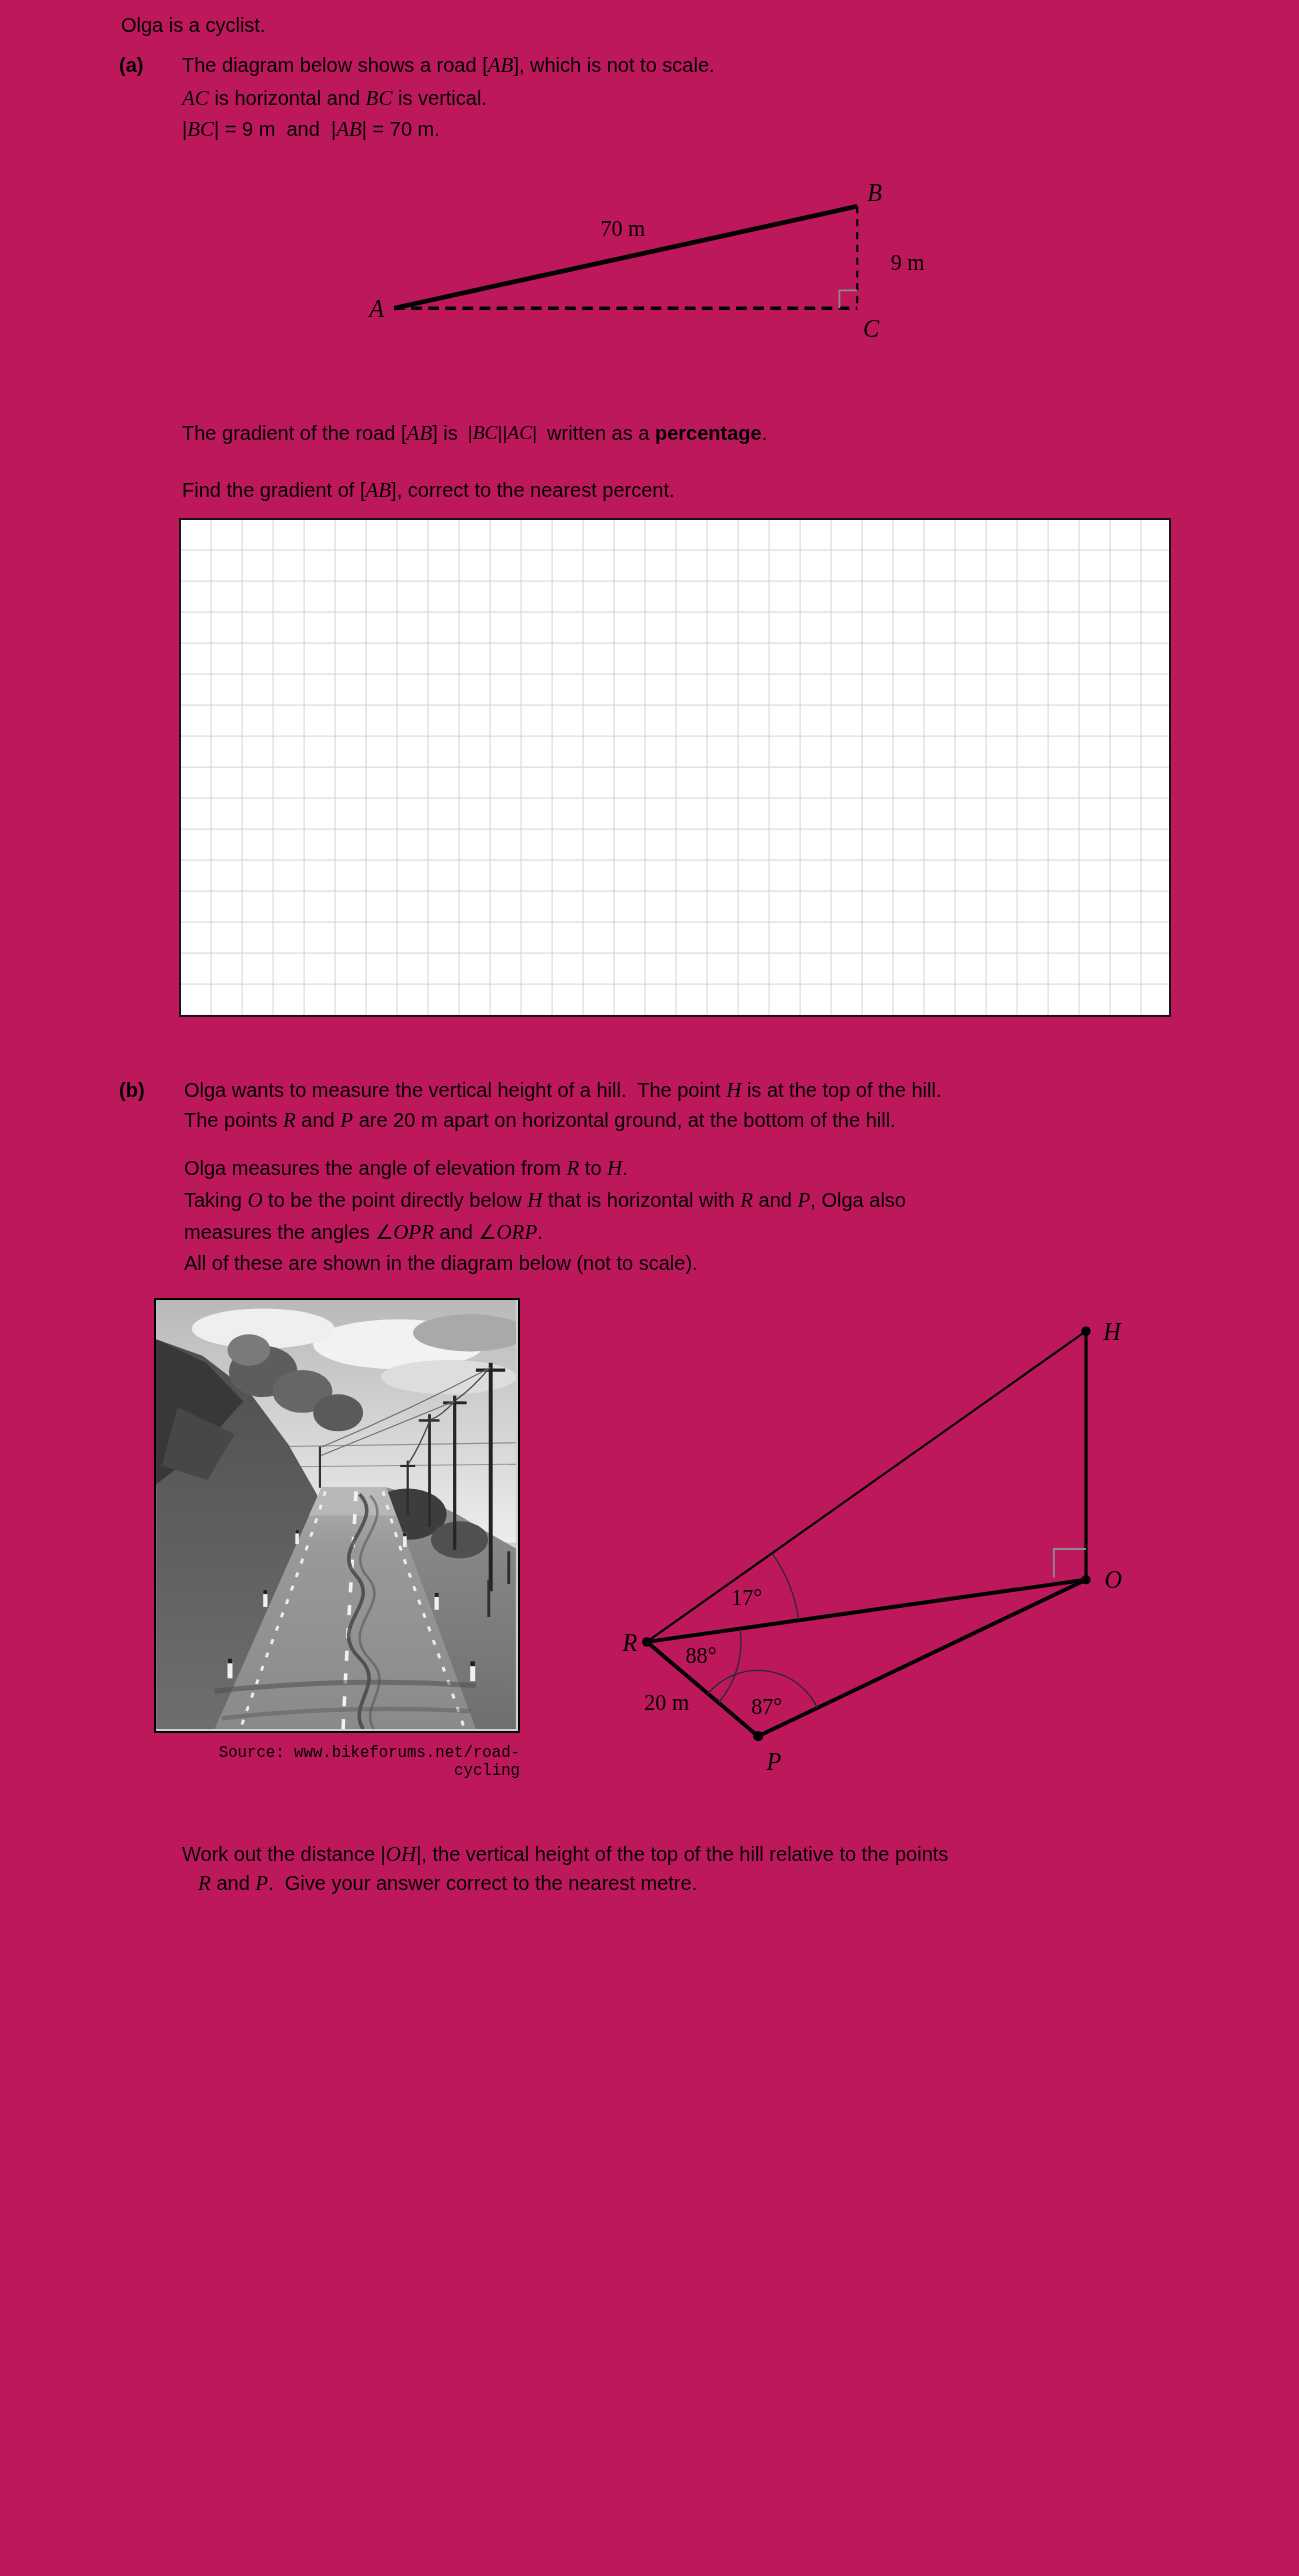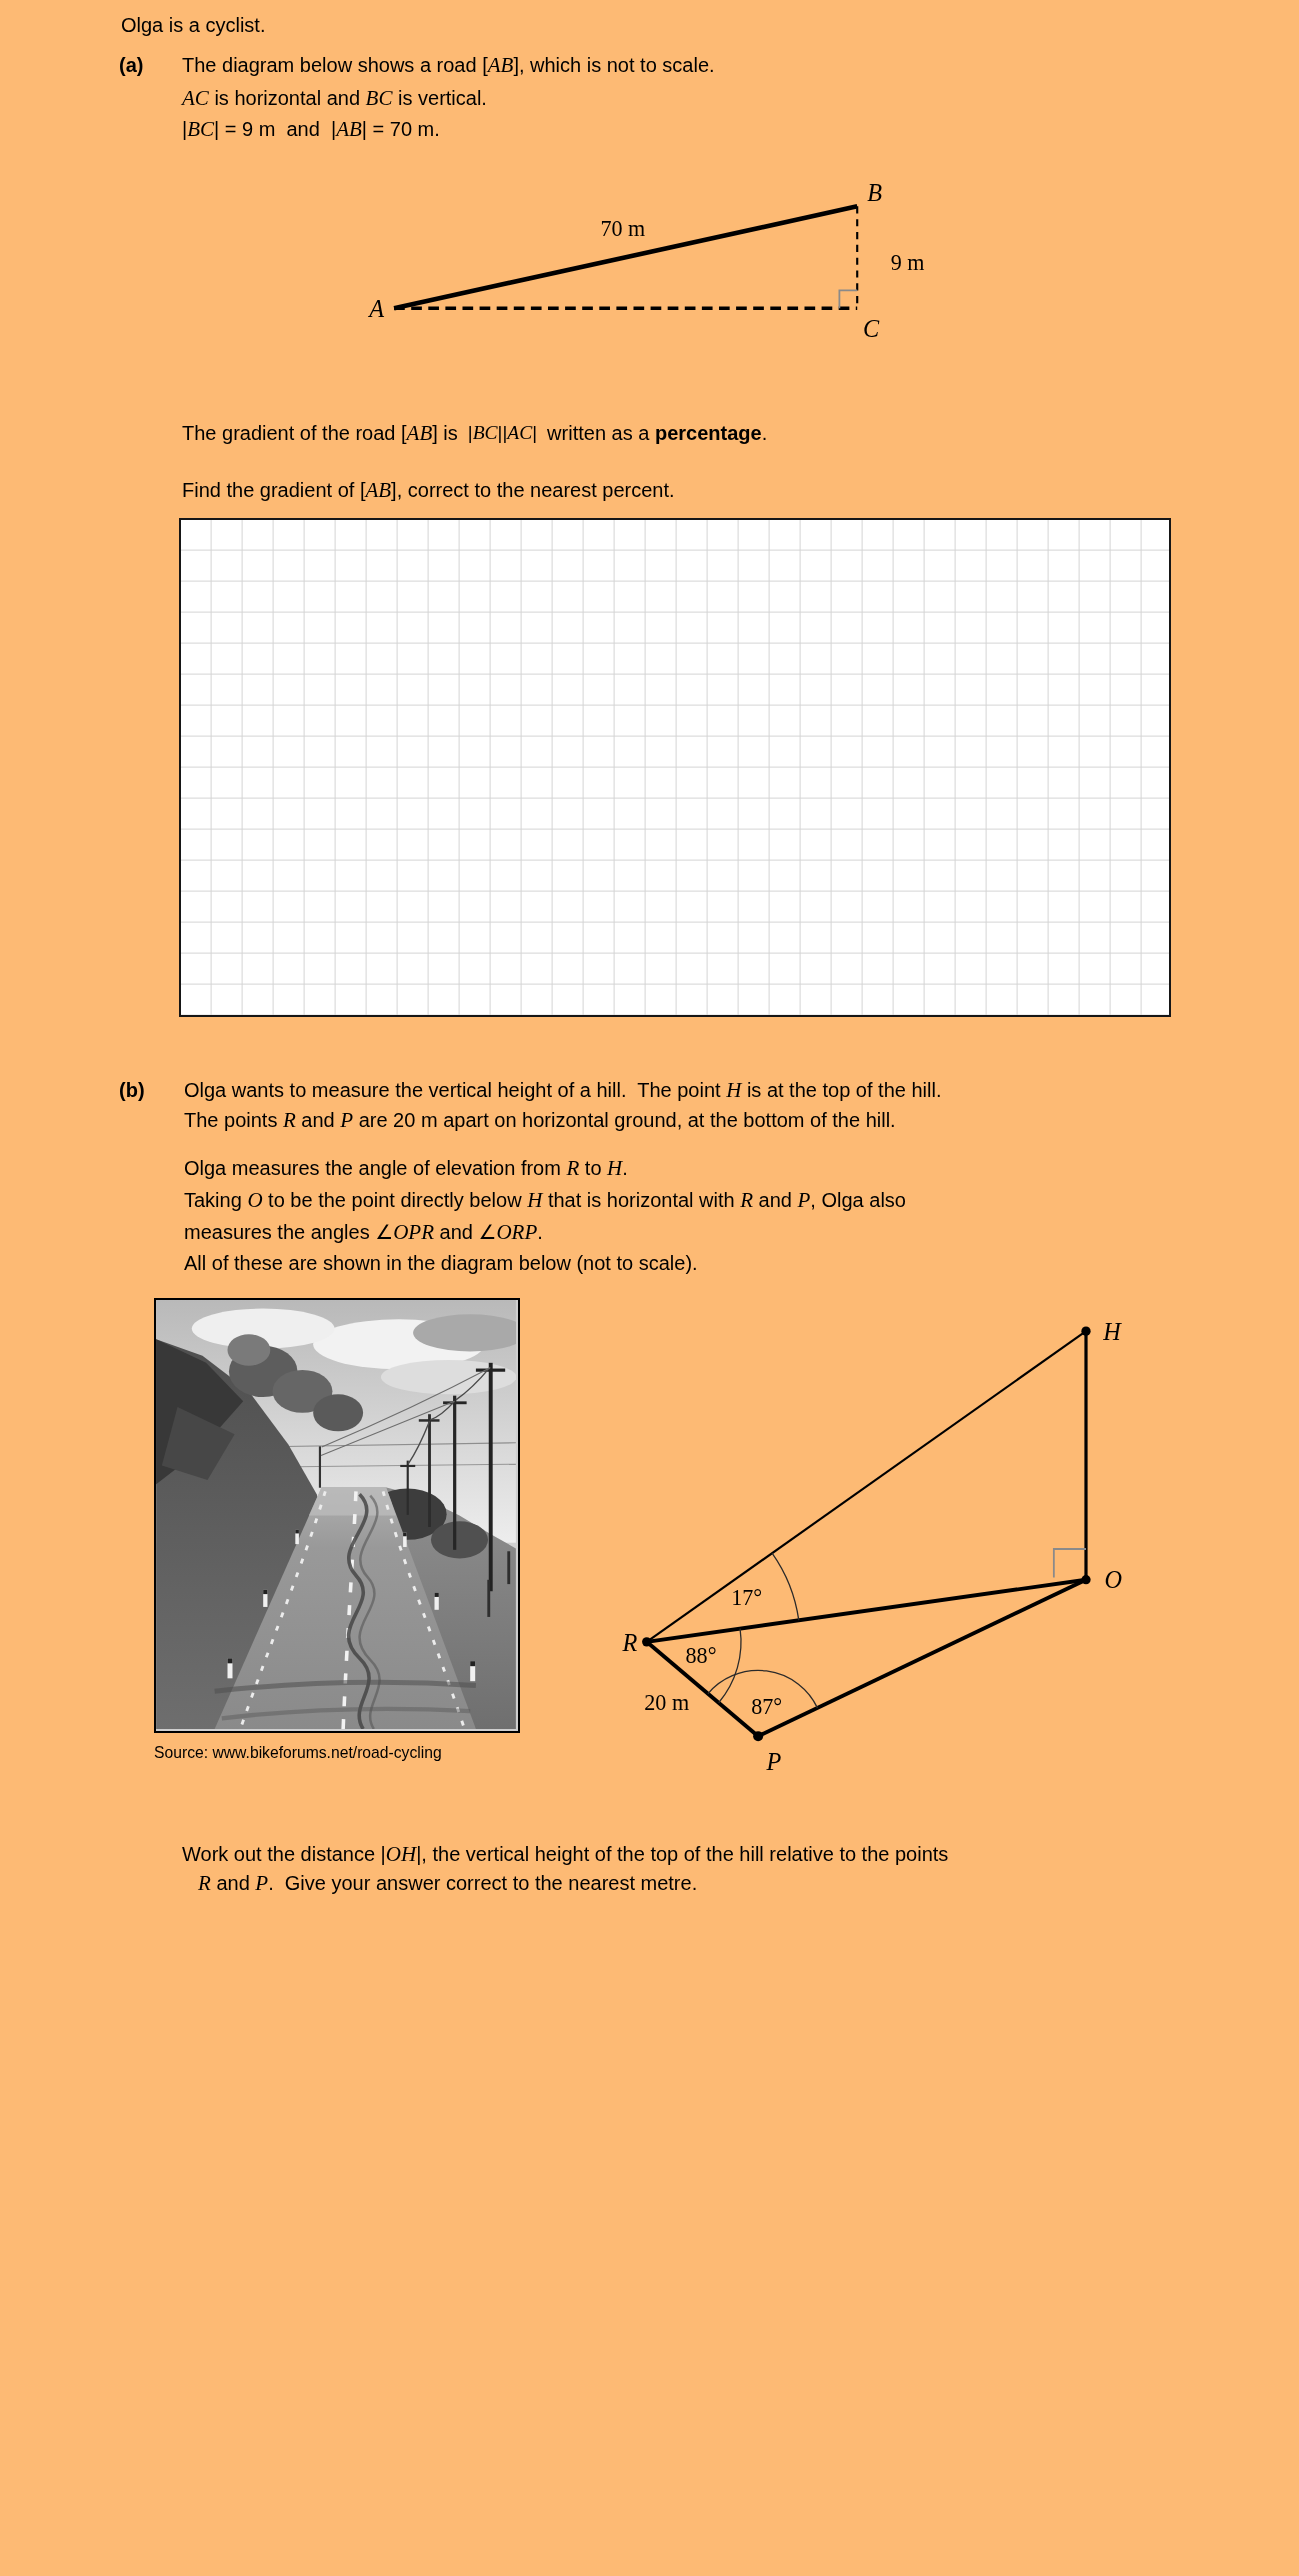--- a/index.html
+++ b/index.html
@@ -1,34 +1,34 @@
 <!DOCTYPE html>
 <html style="font-size:11.4px"><head>
 <meta charset="utf-8">
 <style>
   html,body{margin:0;padding:0;background:#ffffff;}
   #canvas{
-    position:relative;width:1299px;height:2576px;background:#fdba74;
+    position:relative;width:1299px;height:2576px;background:#be185d;
     font-family:"Liberation Sans",sans-serif;color:#000;overflow:hidden;
   }
   .line{position:absolute;font-size:20px;line-height:24px;white-space:pre;}
   .marker{font-weight:bold;}
   .it{font-family:"Liberation Serif",serif;font-style:italic;font-size:1.05em;}
   .bd{font-weight:bold;text-align:center;}
   .fracline{display:flex;align-items:center;height:71px;}
   .frac{display:inline-flex;flex-direction:row;align-items:center;margin:0 10px;font-size:18.6px;line-height:21.4px;}
   .frac .bar{align-self:stretch;height:2.1px;background:#000;margin:1.4px 0;}
   .gridbox{
     position:absolute;border:2.9px solid #161616;box-sizing:border-box;background-color:#fff;
     background-image:linear-gradient(to right,#d4d4d4 1.4px,transparent 1.4px),
                      linear-gradient(to bottom,#d4d4d4 1.4px,transparent 1.4px);
     background-size:31px 31px;background-position:-1.4px -1.4px;
   }
   .photoframe{position:absolute;border:2.9px solid #000;box-sizing:border-box;background:#cfcfcf;}
-  .caption{position:absolute;font-size:15.7px;text-align:left;}
+  .caption{position:absolute;font-size:15.7px;text-align:right;font-family:Liberation Mono, monospace;}
   .footnote{
     position:absolute;right:0;bottom:1.4px;background:#fff;
     padding:8.6px 17px 11.4px 29px;font-style:italic;font-size:21px;line-height:29px;white-space:pre;
   }
   svg text{fill:#000;}
   .dlabel{font-family:"Liberation Serif",serif;font-style:italic;font-size:34px;}
   .dmeasure{font-family:"Liberation Serif",serif;font-size:31px;}
 </style>
 </head>
 <body>

